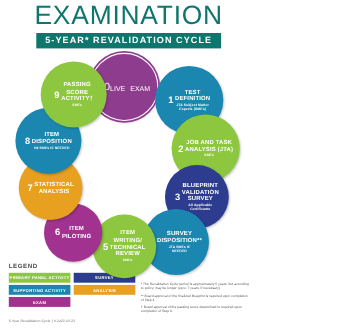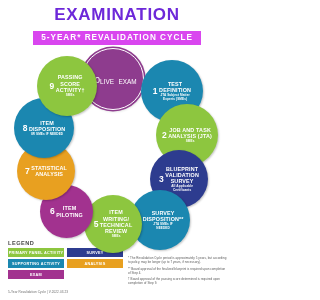--- a/index.html
+++ b/index.html
@@ -20,30 +20,30 @@
   }
 
   
   #header {
     position: absolute;
     left: 0; top: 4px;
     width: 234px;
     text-align: center;
   }
   #title {
-    font-size: 17px;
-    font-weight: bold;
+    font-size: 24px;
+    font-weight: normal;
     letter-spacing: 0.7px;
-    color: #6d28d9;
+    color: #0f766e;
     line-height: 22px;
   }
   #subtitle-band {
     display: inline-block;
     margin-top: 2px;
-    background: #d946ef;
+    background: #0f766e;
     color: #ffffff;
     font-size: 8.2px;
     font-weight: bold;
     letter-spacing: 1.0px;
     padding: 2.5px 8px 2.5px 8px;
     line-height: 9px;
   }
 
   
   #cycle {

